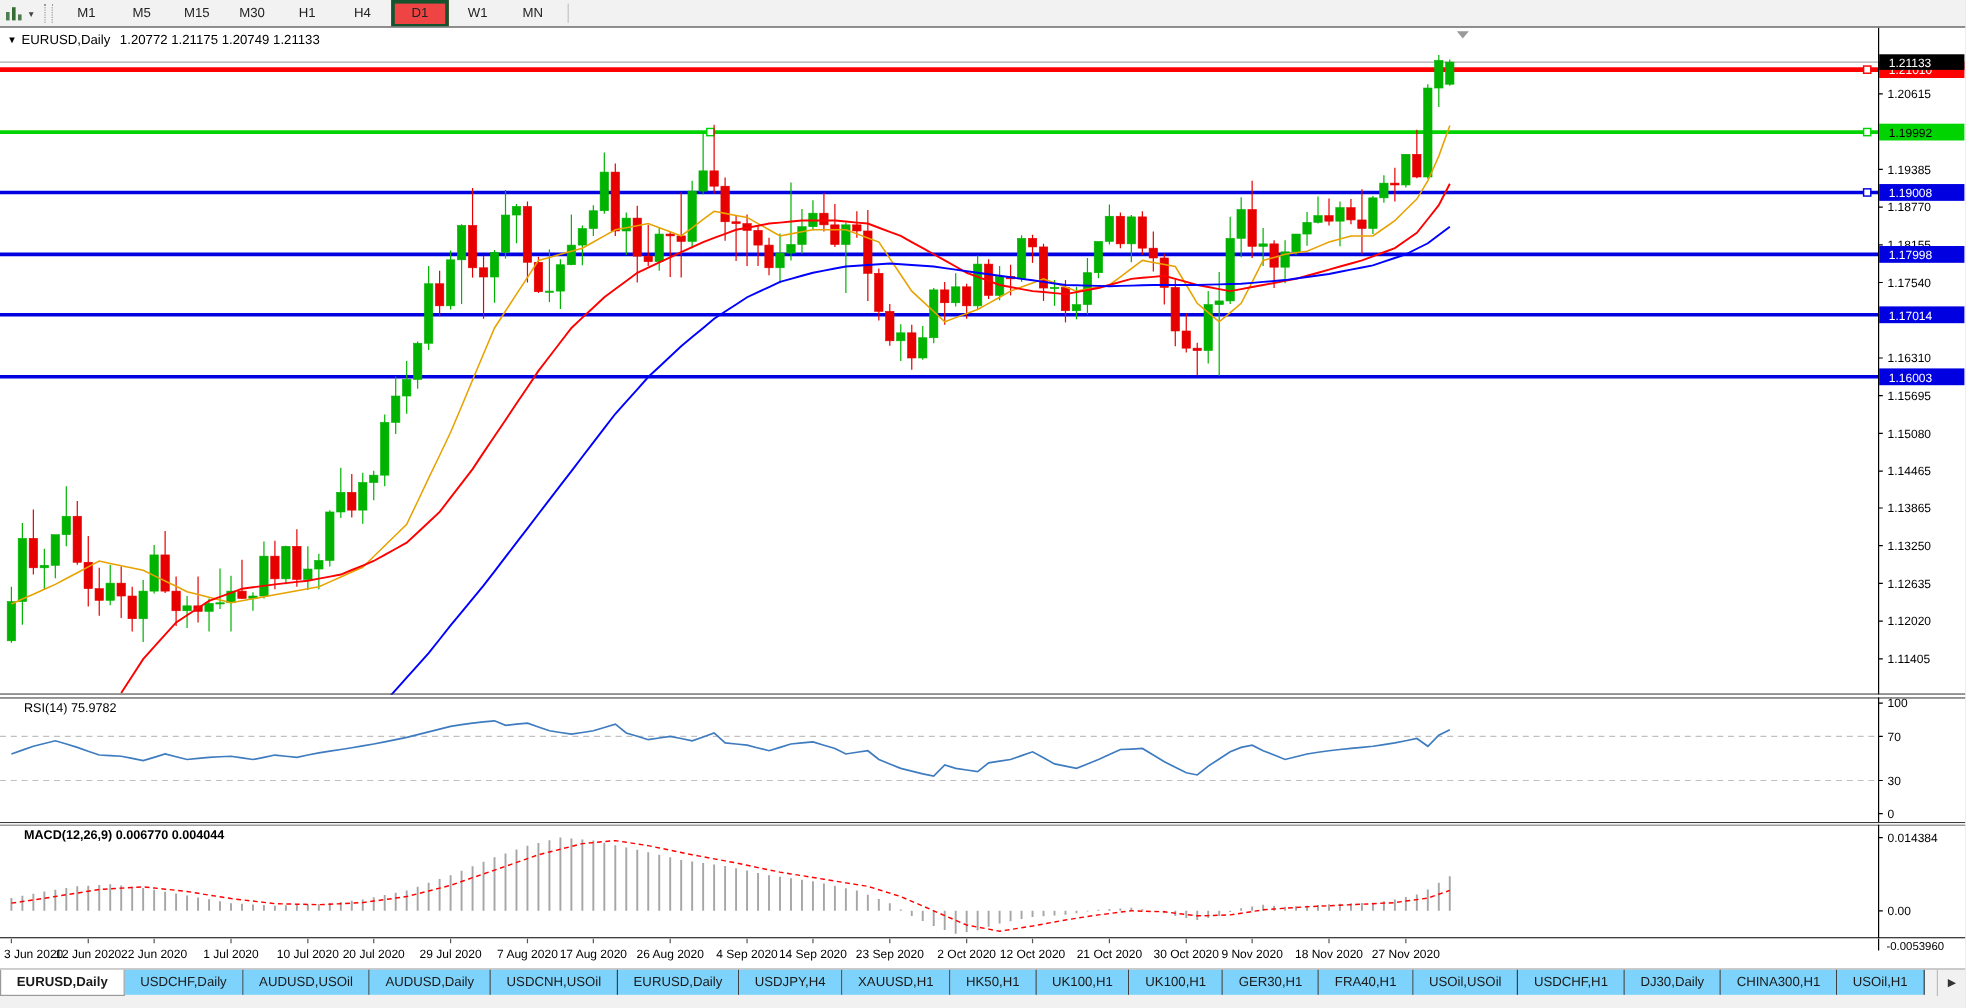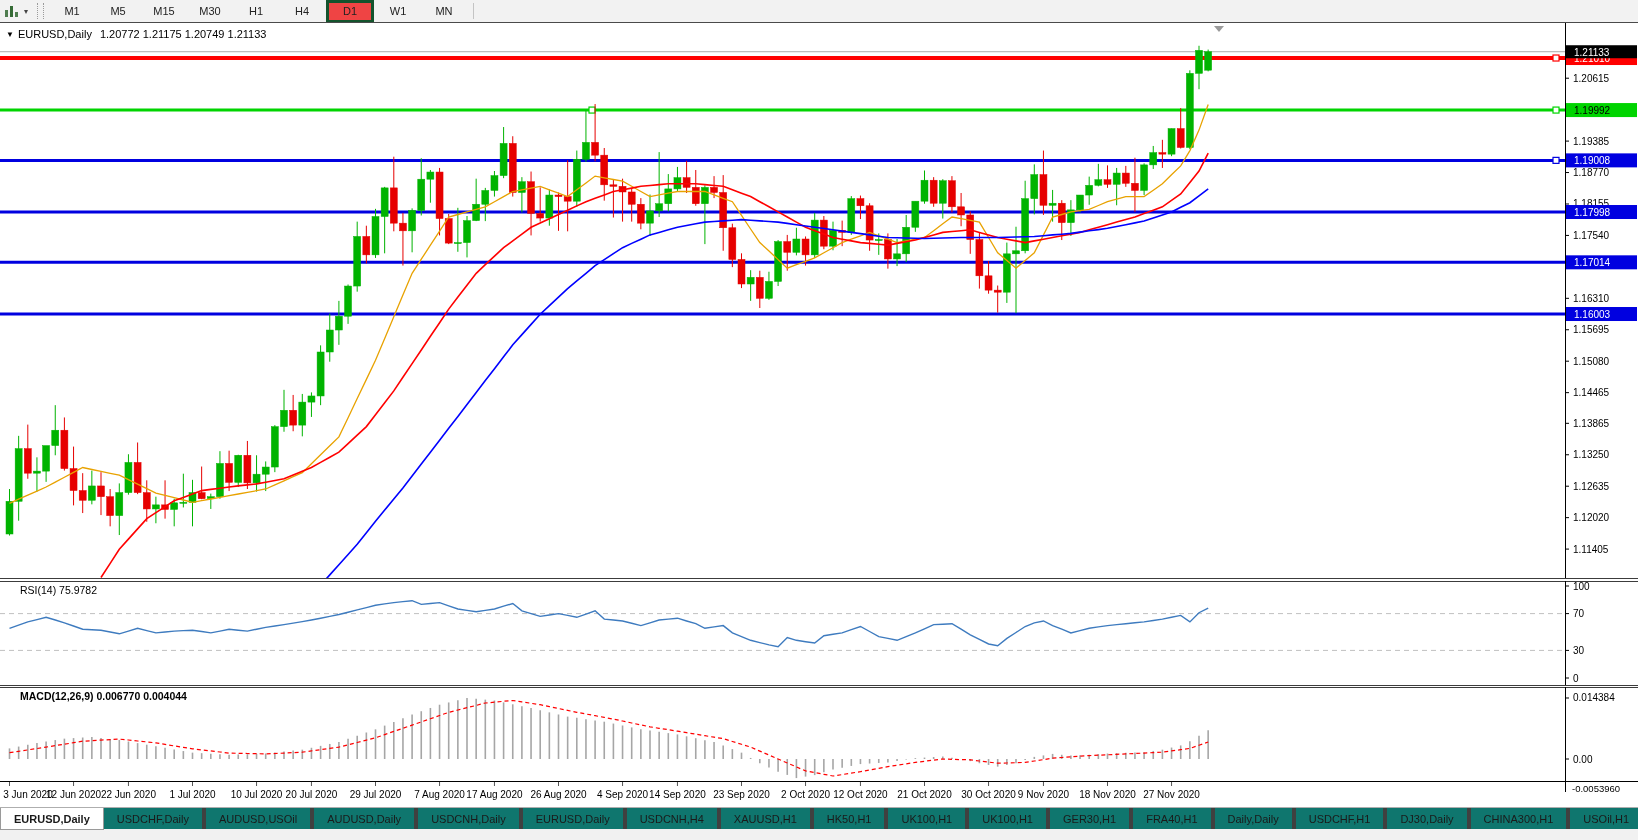--- a/index.html
+++ b/index.html
@@ -31,21 +31,21 @@
   .chart-title{position:absolute;left:6px;top:5px;font-size:11px;color:#000;white-space:nowrap;text-align:right;}
   .chart-title .tri{font-size:8px;margin-right:4px;vertical-align:1px;}
   .chart-title .ohlc{margin-left:8px;}
   .panel-label{position:absolute;left:5px;font-size:10.5px;color:#000;white-space:nowrap;padding-left:15px;}
   #rsi-label{top:561px;}
   #macd-label{top:667px;font-weight:bold;}
   
   .tabbar{position:absolute;left:0;top:807px;width:1638px;height:33px;background:#f1f1f1;
           border-top:1px solid #aeaeae;display:flex;align-items:flex-start;overflow:hidden;}
   .tab{padding:4px 13px 3px 13px;font-size:11px;color:#1a1a1a;white-space:nowrap;cursor:pointer;
-       border-right:4px solid #404040;background:#0f766e;height:14px;line-height:14px;}
+       border-right:1px solid #404040;background:#7dd3fc;height:14px;line-height:14px;}
   .tab.active{background:#ffffff;border:1px solid #9a9a9a;border-top:none;font-weight:bold;}
   .tab-scroll{margin-left:auto;padding:4px 8px;font-size:9px;color:#333;cursor:pointer;
               border-left:1px solid #bdbdbd;height:14px;line-height:14px;}
 </style>
 </head>
 <body>
 
 <div class="app">
 
   <div class="toolbar">
@@ -626,30 +626,30 @@
     </div>
     <div class="panel-label" id="rsi-label">RSI(14) 75.9782</div>
     <div class="panel-label" id="macd-label">MACD(12,26,9) 0.006770 0.004044</div>
   </div>
 
   <div class="tabbar" id="tabbar">
       <div class="tab active">EURUSD,Daily</div>
       <div class="tab">USDCHF,Daily</div>
       <div class="tab">AUDUSD,USOil</div>
       <div class="tab">AUDUSD,Daily</div>
-      <div class="tab">USDCNH,Daily</div>
+      <div class="tab">USDCNH,USOil</div>
       <div class="tab">EURUSD,Daily</div>
-      <div class="tab">USDCNH,H4</div>
+      <div class="tab">USDJPY,H4</div>
       <div class="tab">XAUUSD,H1</div>
       <div class="tab">HK50,H1</div>
       <div class="tab">UK100,H1</div>
       <div class="tab">UK100,H1</div>
       <div class="tab">GER30,H1</div>
       <div class="tab">FRA40,H1</div>
-      <div class="tab">Daily,Daily</div>
+      <div class="tab">USOil,USOil</div>
       <div class="tab">USDCHF,H1</div>
       <div class="tab">DJ30,Daily</div>
       <div class="tab">CHINA300,H1</div>
       <div class="tab">USOil,H1</div>
       <div class="tab-scroll">▶</div>
     </div>
 
 </div>
 
 </body></html>

